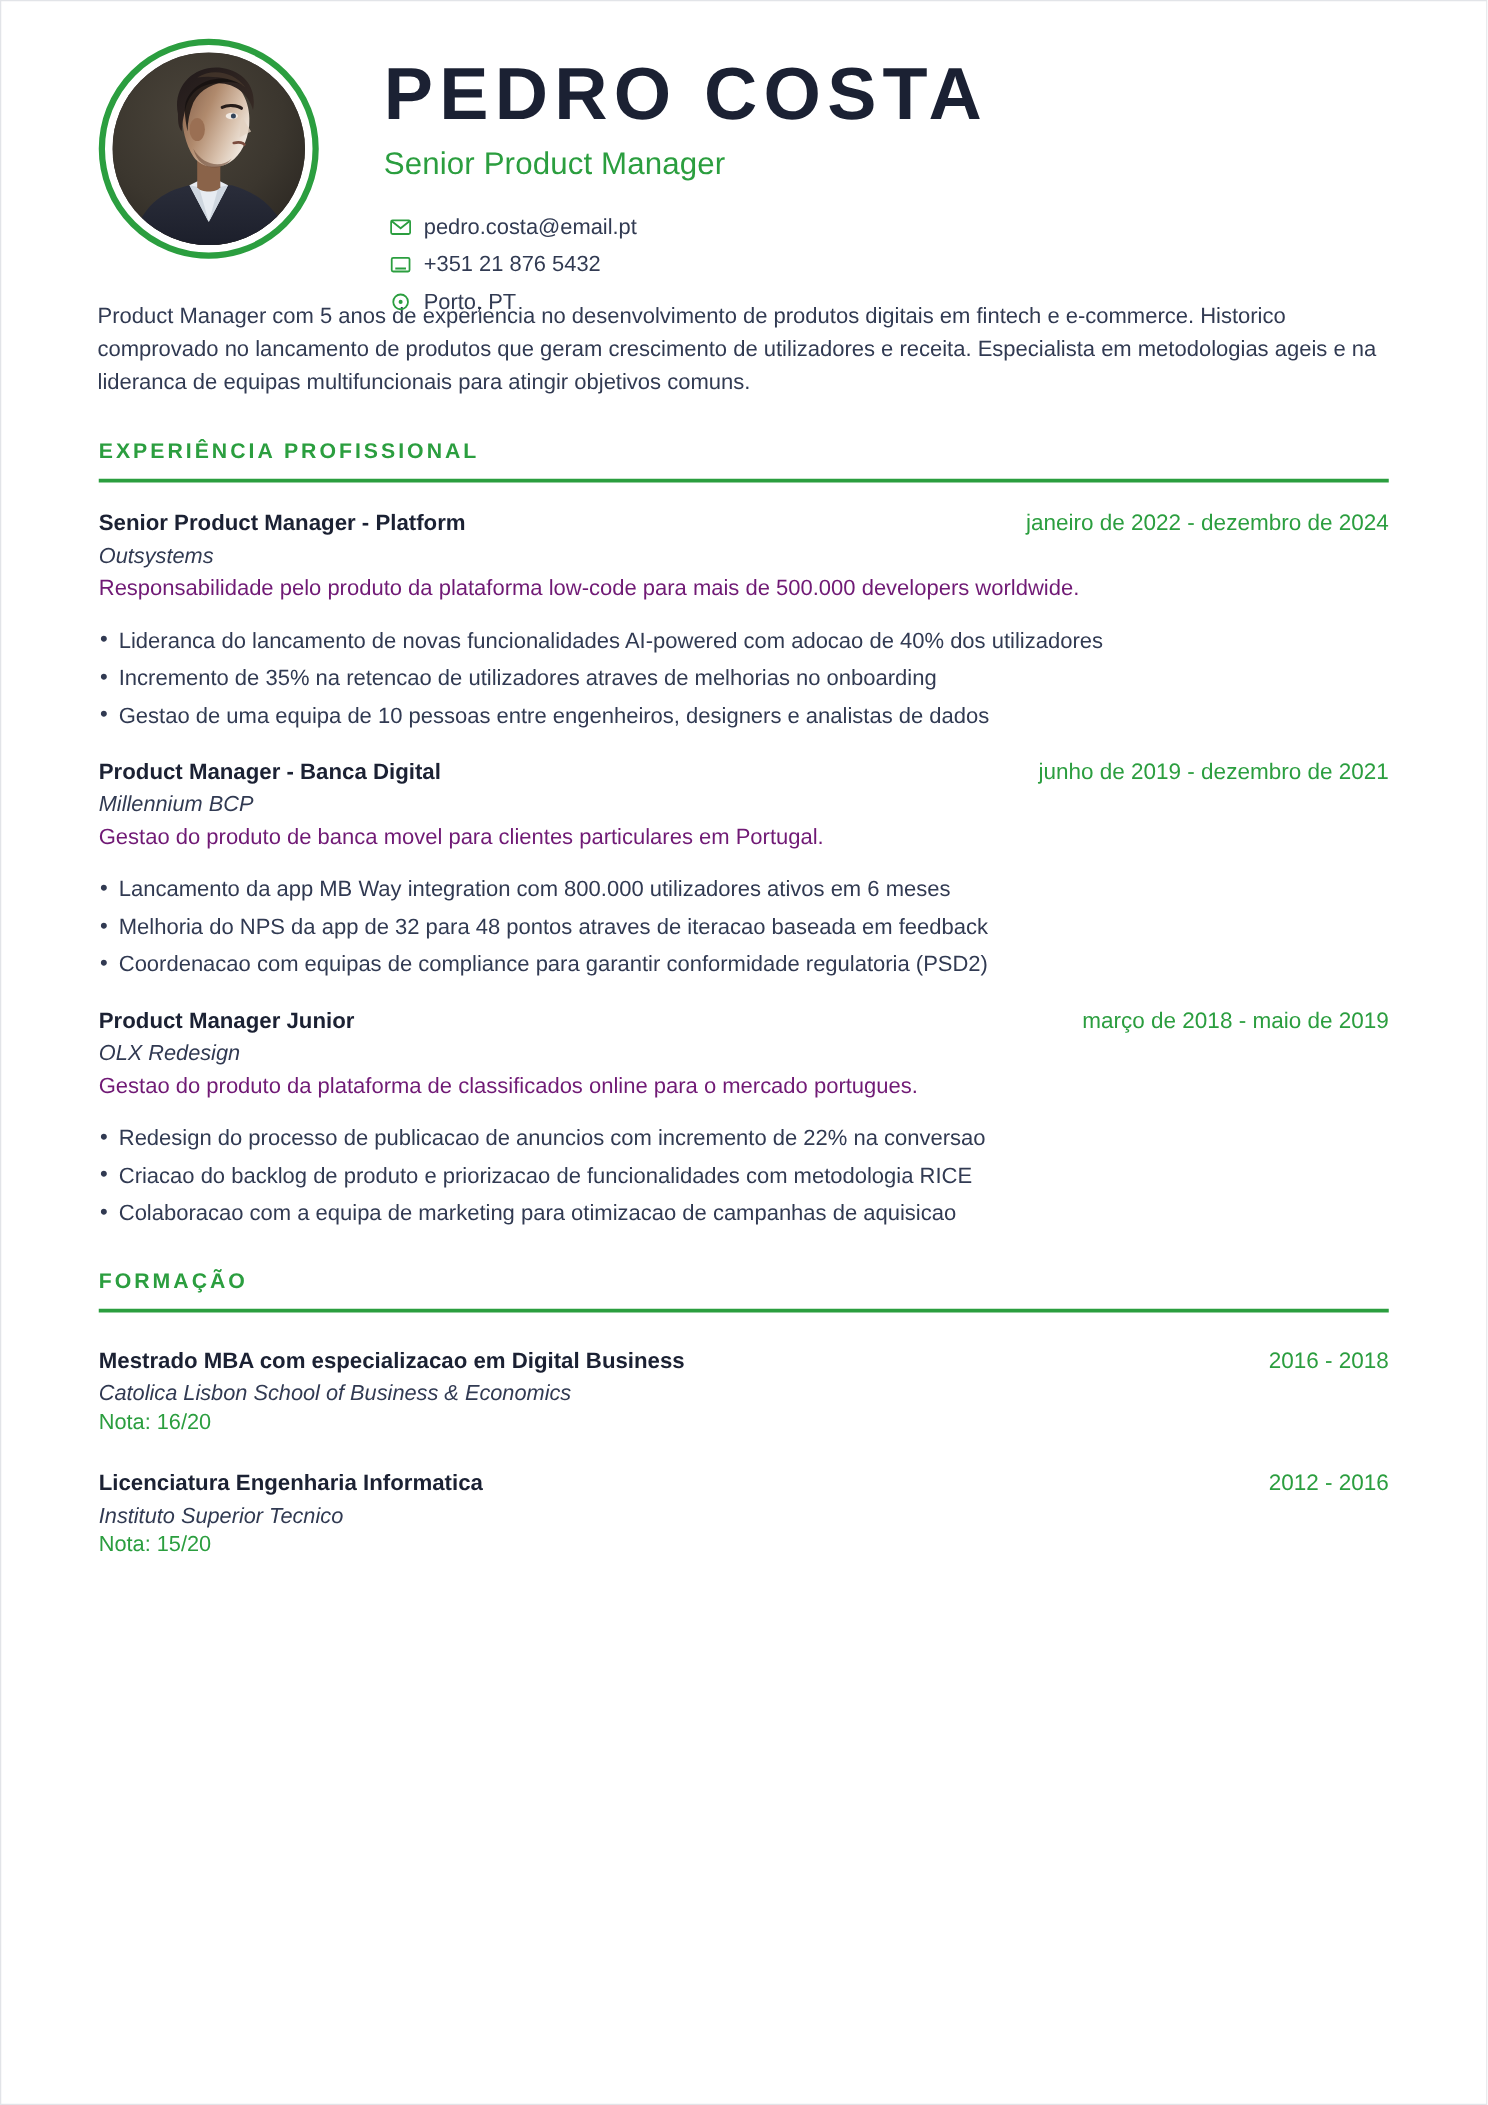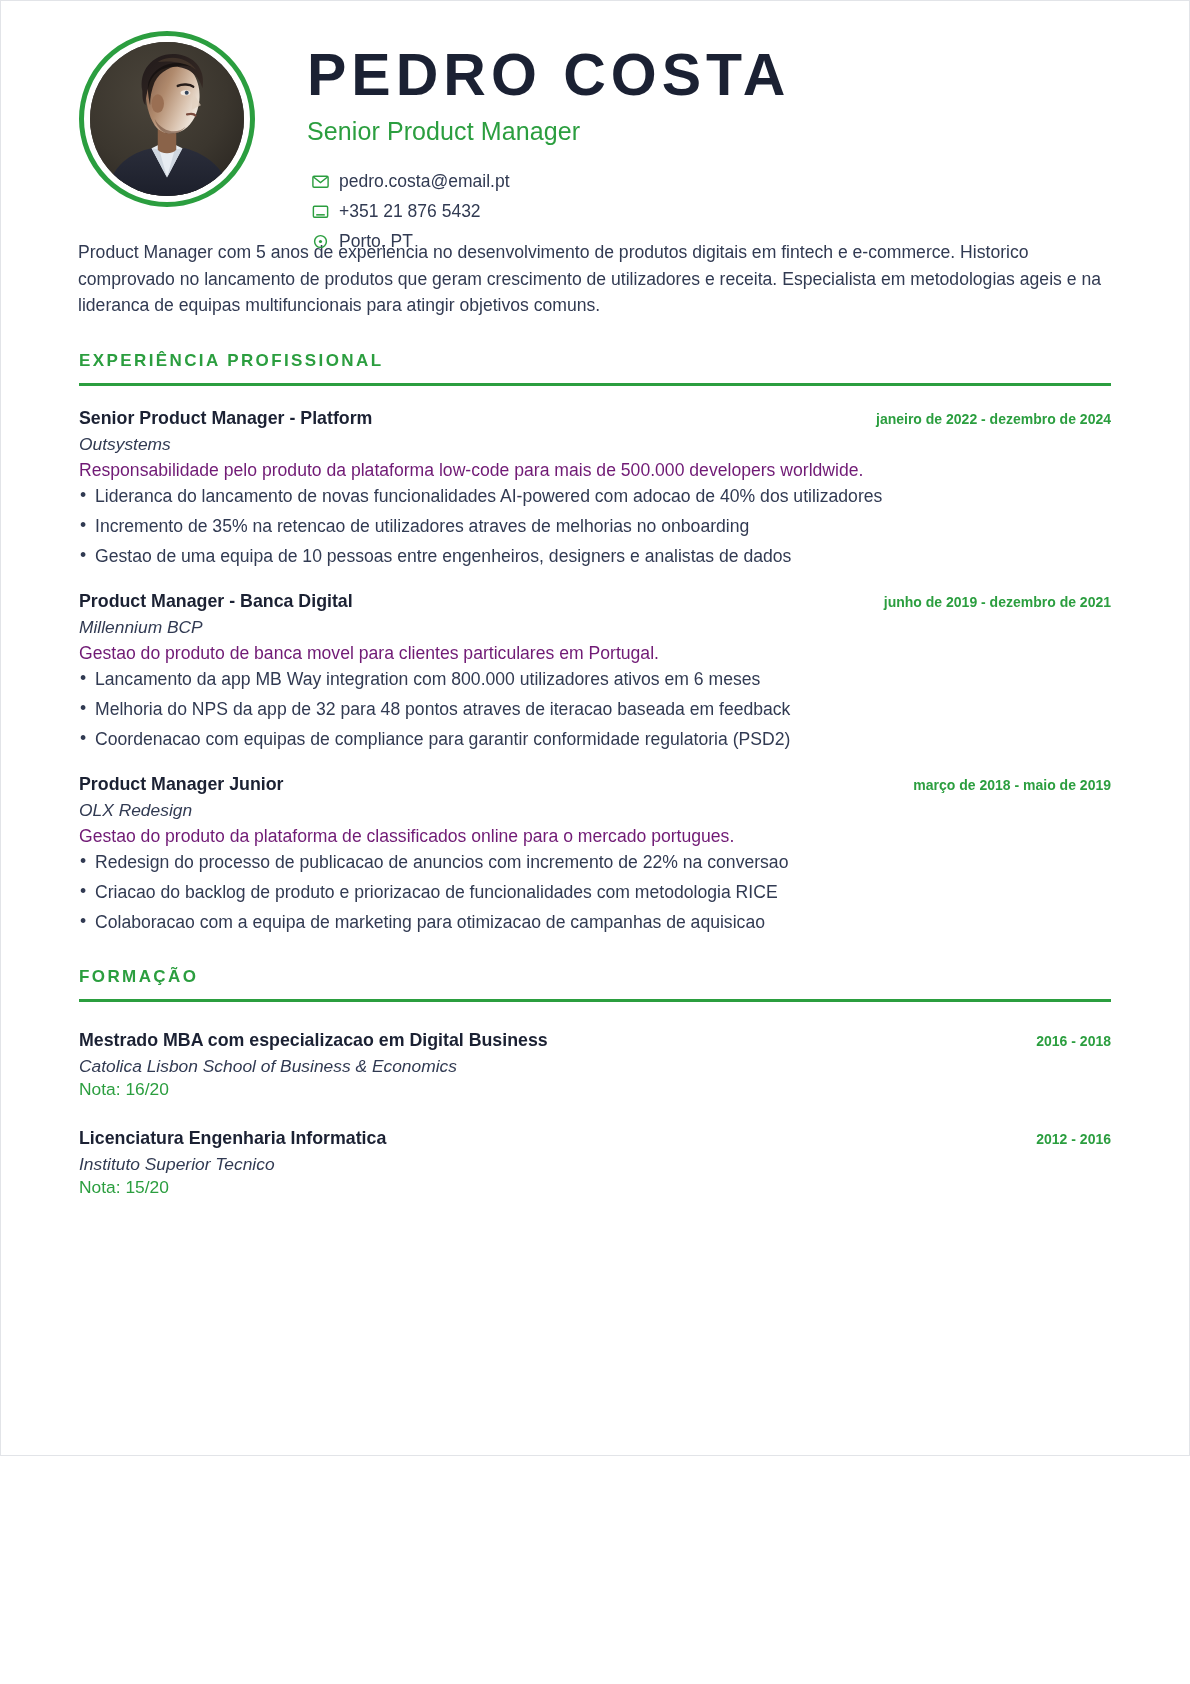--- a/index.html
+++ b/index.html
@@ -5,21 +5,21 @@
   * { box-sizing: border-box; margin: 0; padding: 0; }
   html, body {
     width: 1190px;
     height: 1684px;
     background: #ffffff;
     font-family: "Liberation Sans", sans-serif;
   }
   .page {
     position: relative;
     width: 1190px;
-    height: 1456px;
+    height: 1684px;
     background: #ffffff;
     border: 1px solid #e2e4e8;
     padding: 0;
     overflow: hidden;
   }
   .inner {
     padding: 30px 78px 0 78px;
   }
 
   
@@ -119,39 +119,40 @@
     justify-content: space-between;
     align-items: baseline;
     gap: 20px;
   }
   .entry-title {
     font-size: 17.8px;
     font-weight: bold;
     color: #1b2133;
   }
   .entry-date {
-    font-size: 14px;
-    font-weight: bold;
+    font-size: 18px;
+    font-weight: normal;
     color: #2b9e3f;
     white-space: nowrap;
   }
   .entry-org {
     font-size: 17.4px;
     font-style: italic;
     color: #313a52;
     margin-top: 5px;
   }
   .entry-desc {
     font-size: 17.6px;
     color: #701a75;
     margin-top: 3px;
     line-height: 1.42;
   }
   .bullets {
     list-style: none;
+    margin-top: 16px;
   }
   .bullets li {
     font-size: 17.6px;
     color: #313a52;
     line-height: 1.48;
     padding-left: 16px;
     position: relative;
     margin-bottom: 4px;
   }
   .bullets li:before {

